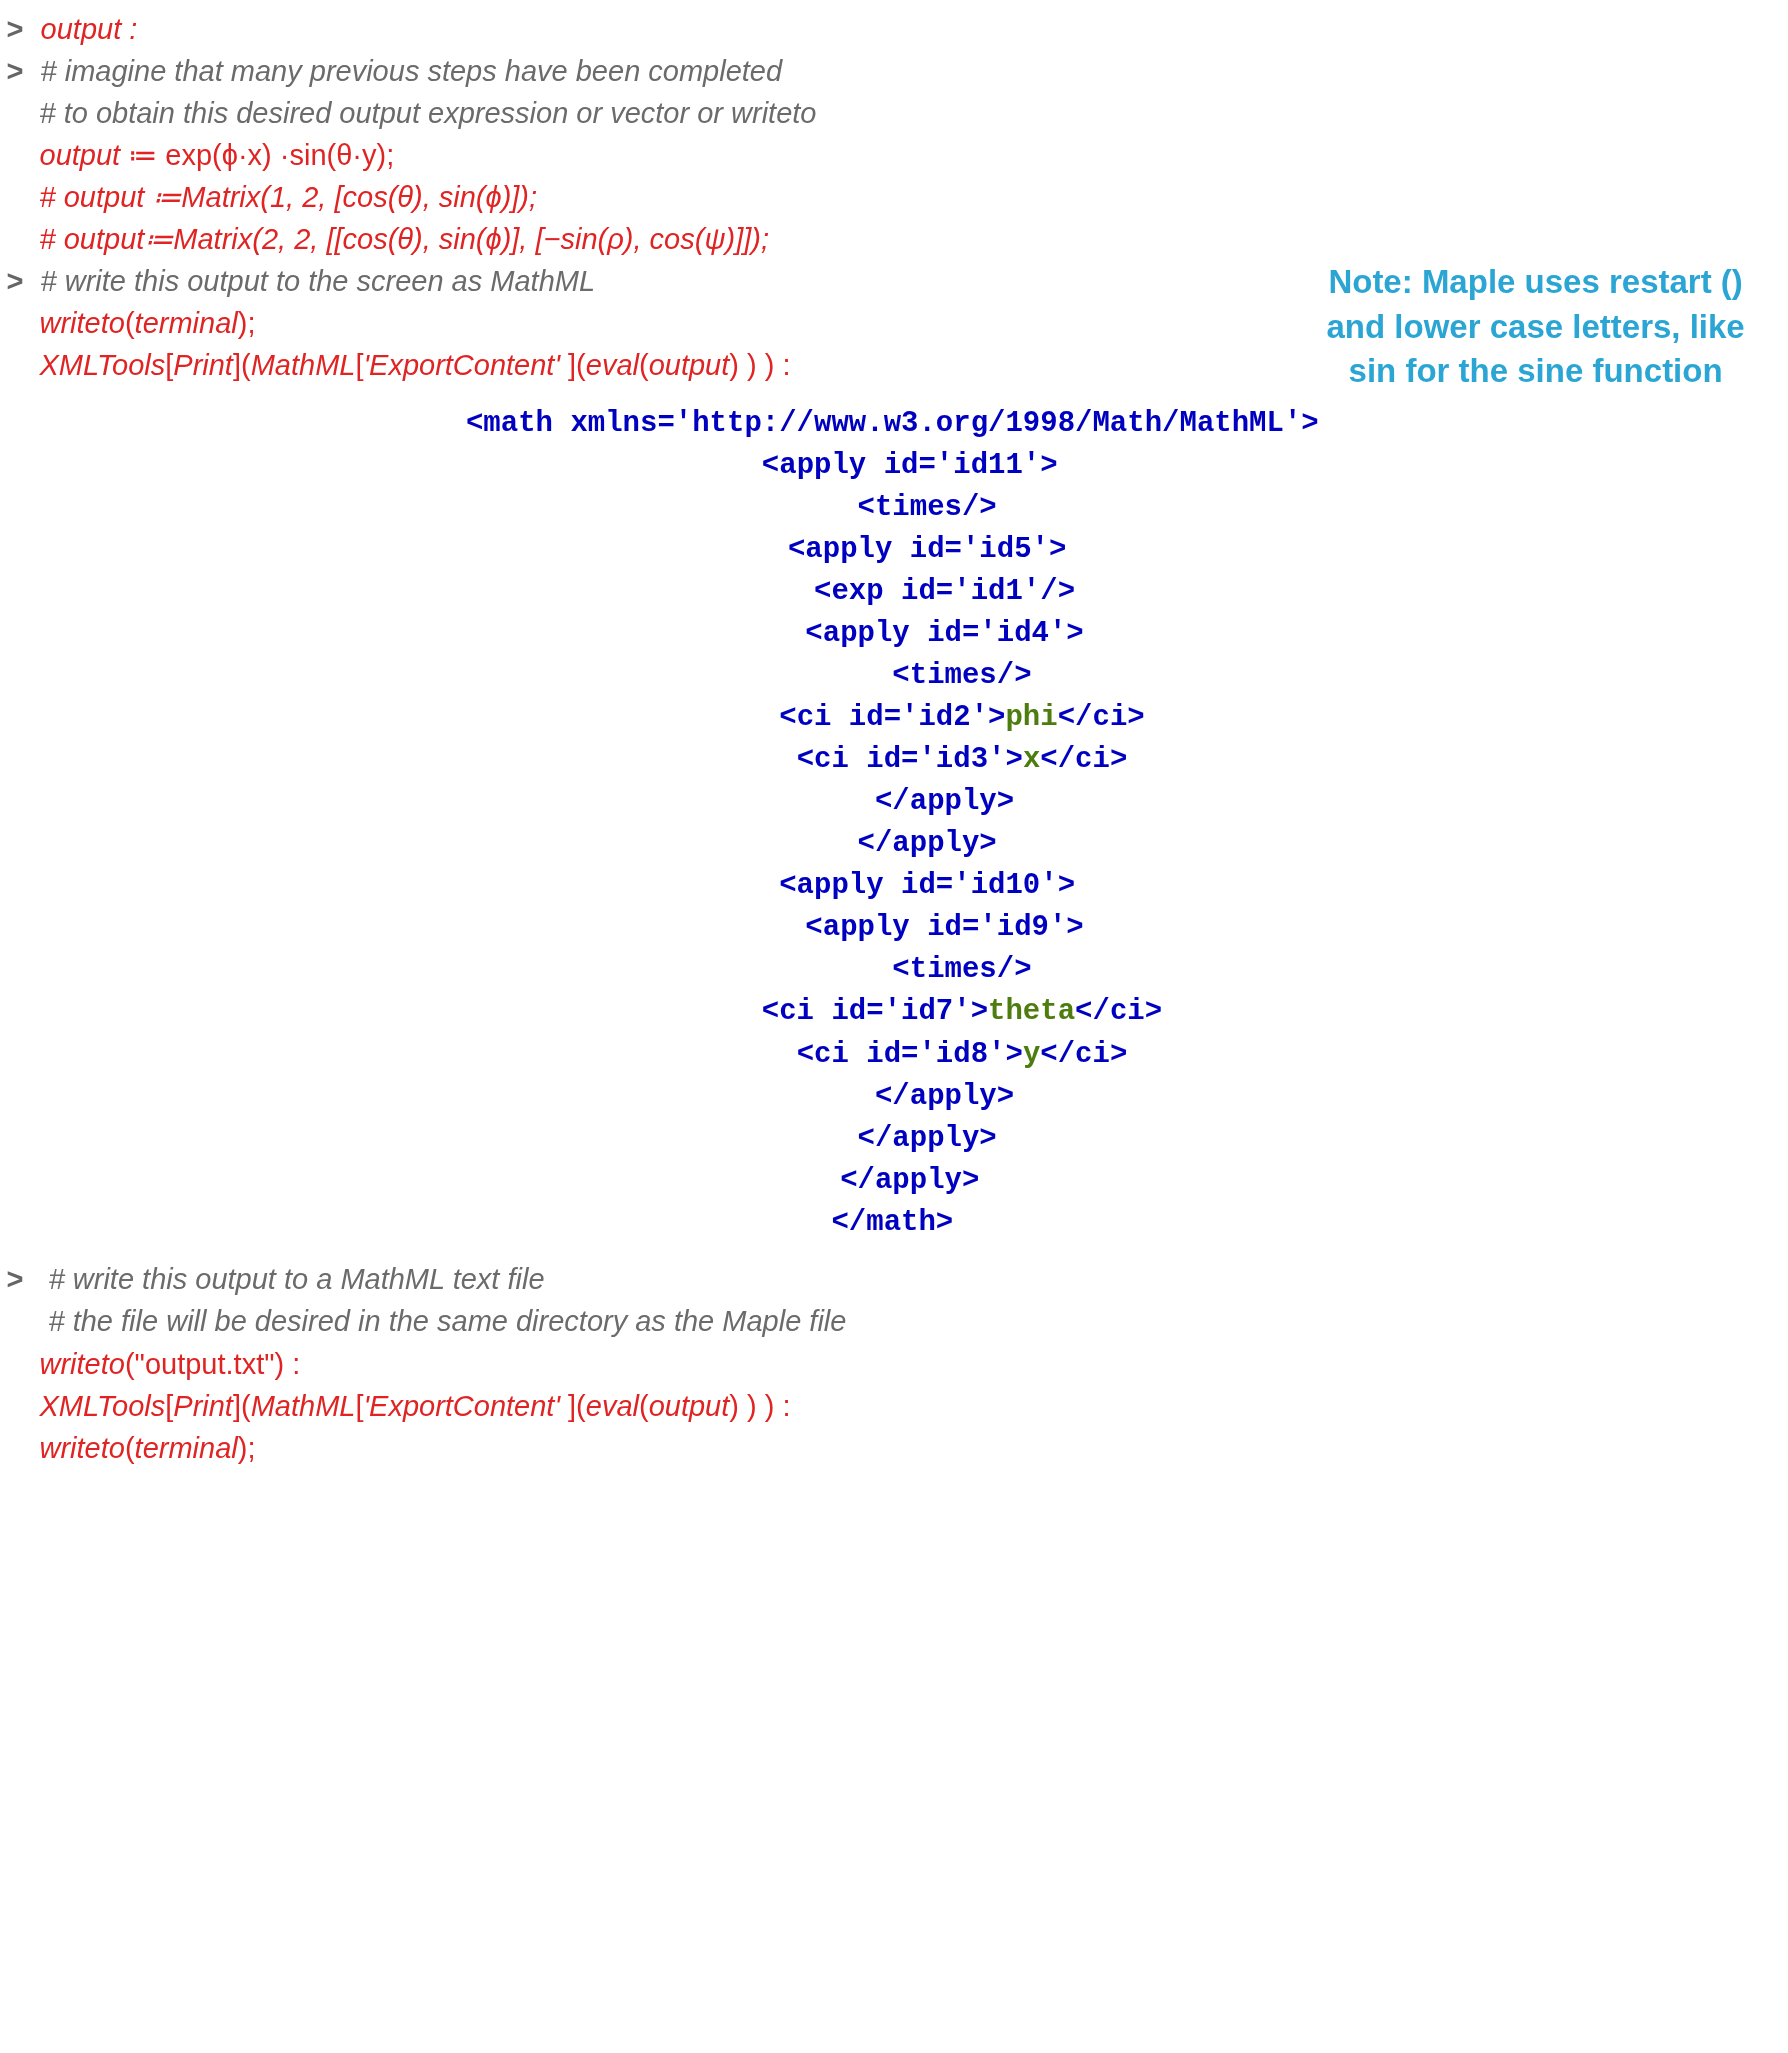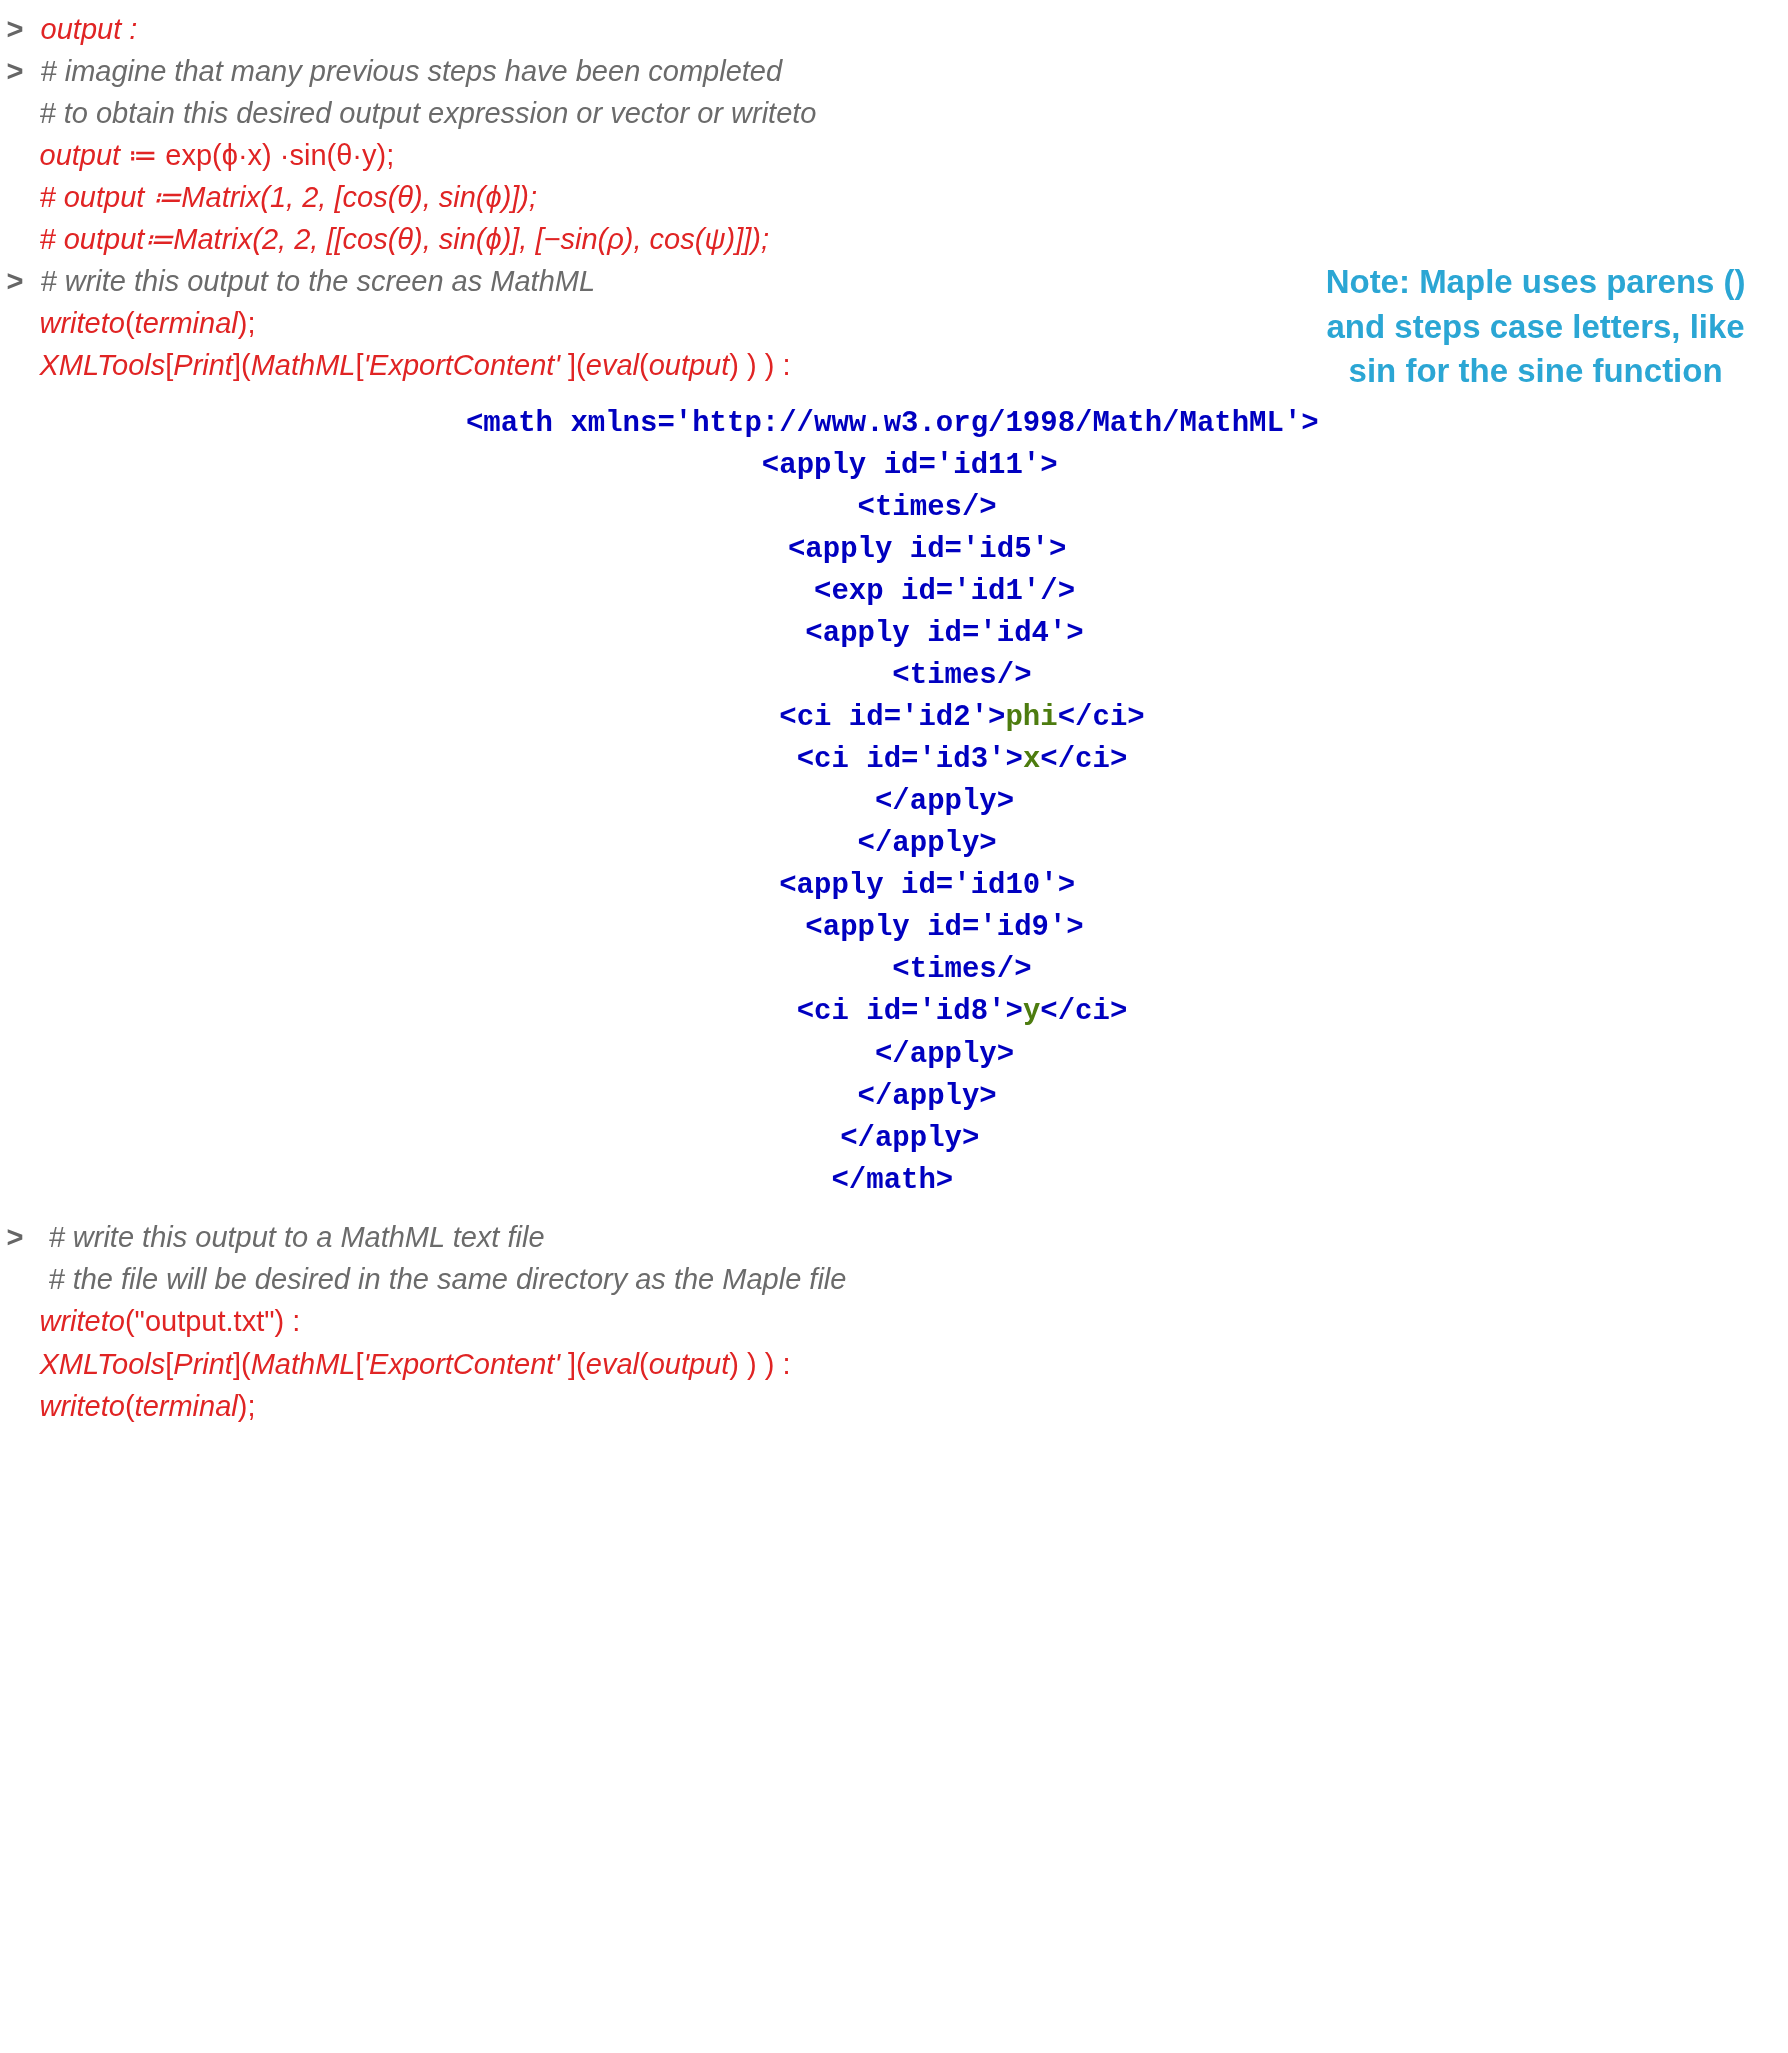--- a/index.html
+++ b/index.html
@@ -81,21 +81,21 @@
 </div>
 
 <div class="row shift">
   <span class="red-i"># output ≔Matrix(1, 2, [cos(θ), sin(ϕ)]);</span>
 </div>
 <div class="row shift">
   <span class="red-i"># output≔Matrix(2, 2, [[cos(θ), sin(ϕ)], [−sin(ρ), cos(ψ)]]);</span>
 </div>
 
 <div class="rel-holder">
-  <div class="note">Note: Maple uses parens () and steps case letters, like sin for the sine function</div>
+  <div class="note">Note: Maple uses restart () and lower case letters, like sin for the sine function</div>
 </div>
 
 <div class="row">
   <span class="prompt">&gt;</span>
   <span class="gray-i"># write this output to the screen as MathML</span>
 </div>
 <div class="row shift">
   <span class="red-i">writeto</span><span class="red">(</span><span class="red-i">terminal</span><span class="red">)</span><span class="red">;</span>
 </div>
 <div class="row shift">
@@ -110,20 +110,21 @@
   <div class="tag">      &lt;exp id='id1'/&gt;</div>
   <div class="tag">      &lt;apply id='id4'&gt;</div>
   <div class="tag">        &lt;times/&gt;</div>
   <div><span class="tag">        &lt;ci id='id2'&gt;</span><span class="txt">phi</span><span class="tag">&lt;/ci&gt;</span></div>
   <div><span class="tag">        &lt;ci id='id3'&gt;</span><span class="txt">x</span><span class="tag">&lt;/ci&gt;</span></div>
   <div class="tag">      &lt;/apply&gt;</div>
   <div class="tag">    &lt;/apply&gt;</div>
   <div class="tag">    &lt;apply id='id10'&gt;</div>
   <div class="tag">      &lt;apply id='id9'&gt;</div>
   <div class="tag">        &lt;times/&gt;</div>
+  <div><span class="tag">        &lt;ci id='id7'&gt;</span><span class="txt">theta</span><span class="tag">&lt;/ci&gt;</span></div>
   <div><span class="tag">        &lt;ci id='id8'&gt;</span><span class="txt">y</span><span class="tag">&lt;/ci&gt;</span></div>
   <div class="tag">      &lt;/apply&gt;</div>
   <div class="tag">    &lt;/apply&gt;</div>
   <div class="tag">  &lt;/apply&gt;</div>
   <div class="tag">&lt;/math&gt;</div>
 </div>
 
 <div class="spacer"></div>
 
 <div class="row">

